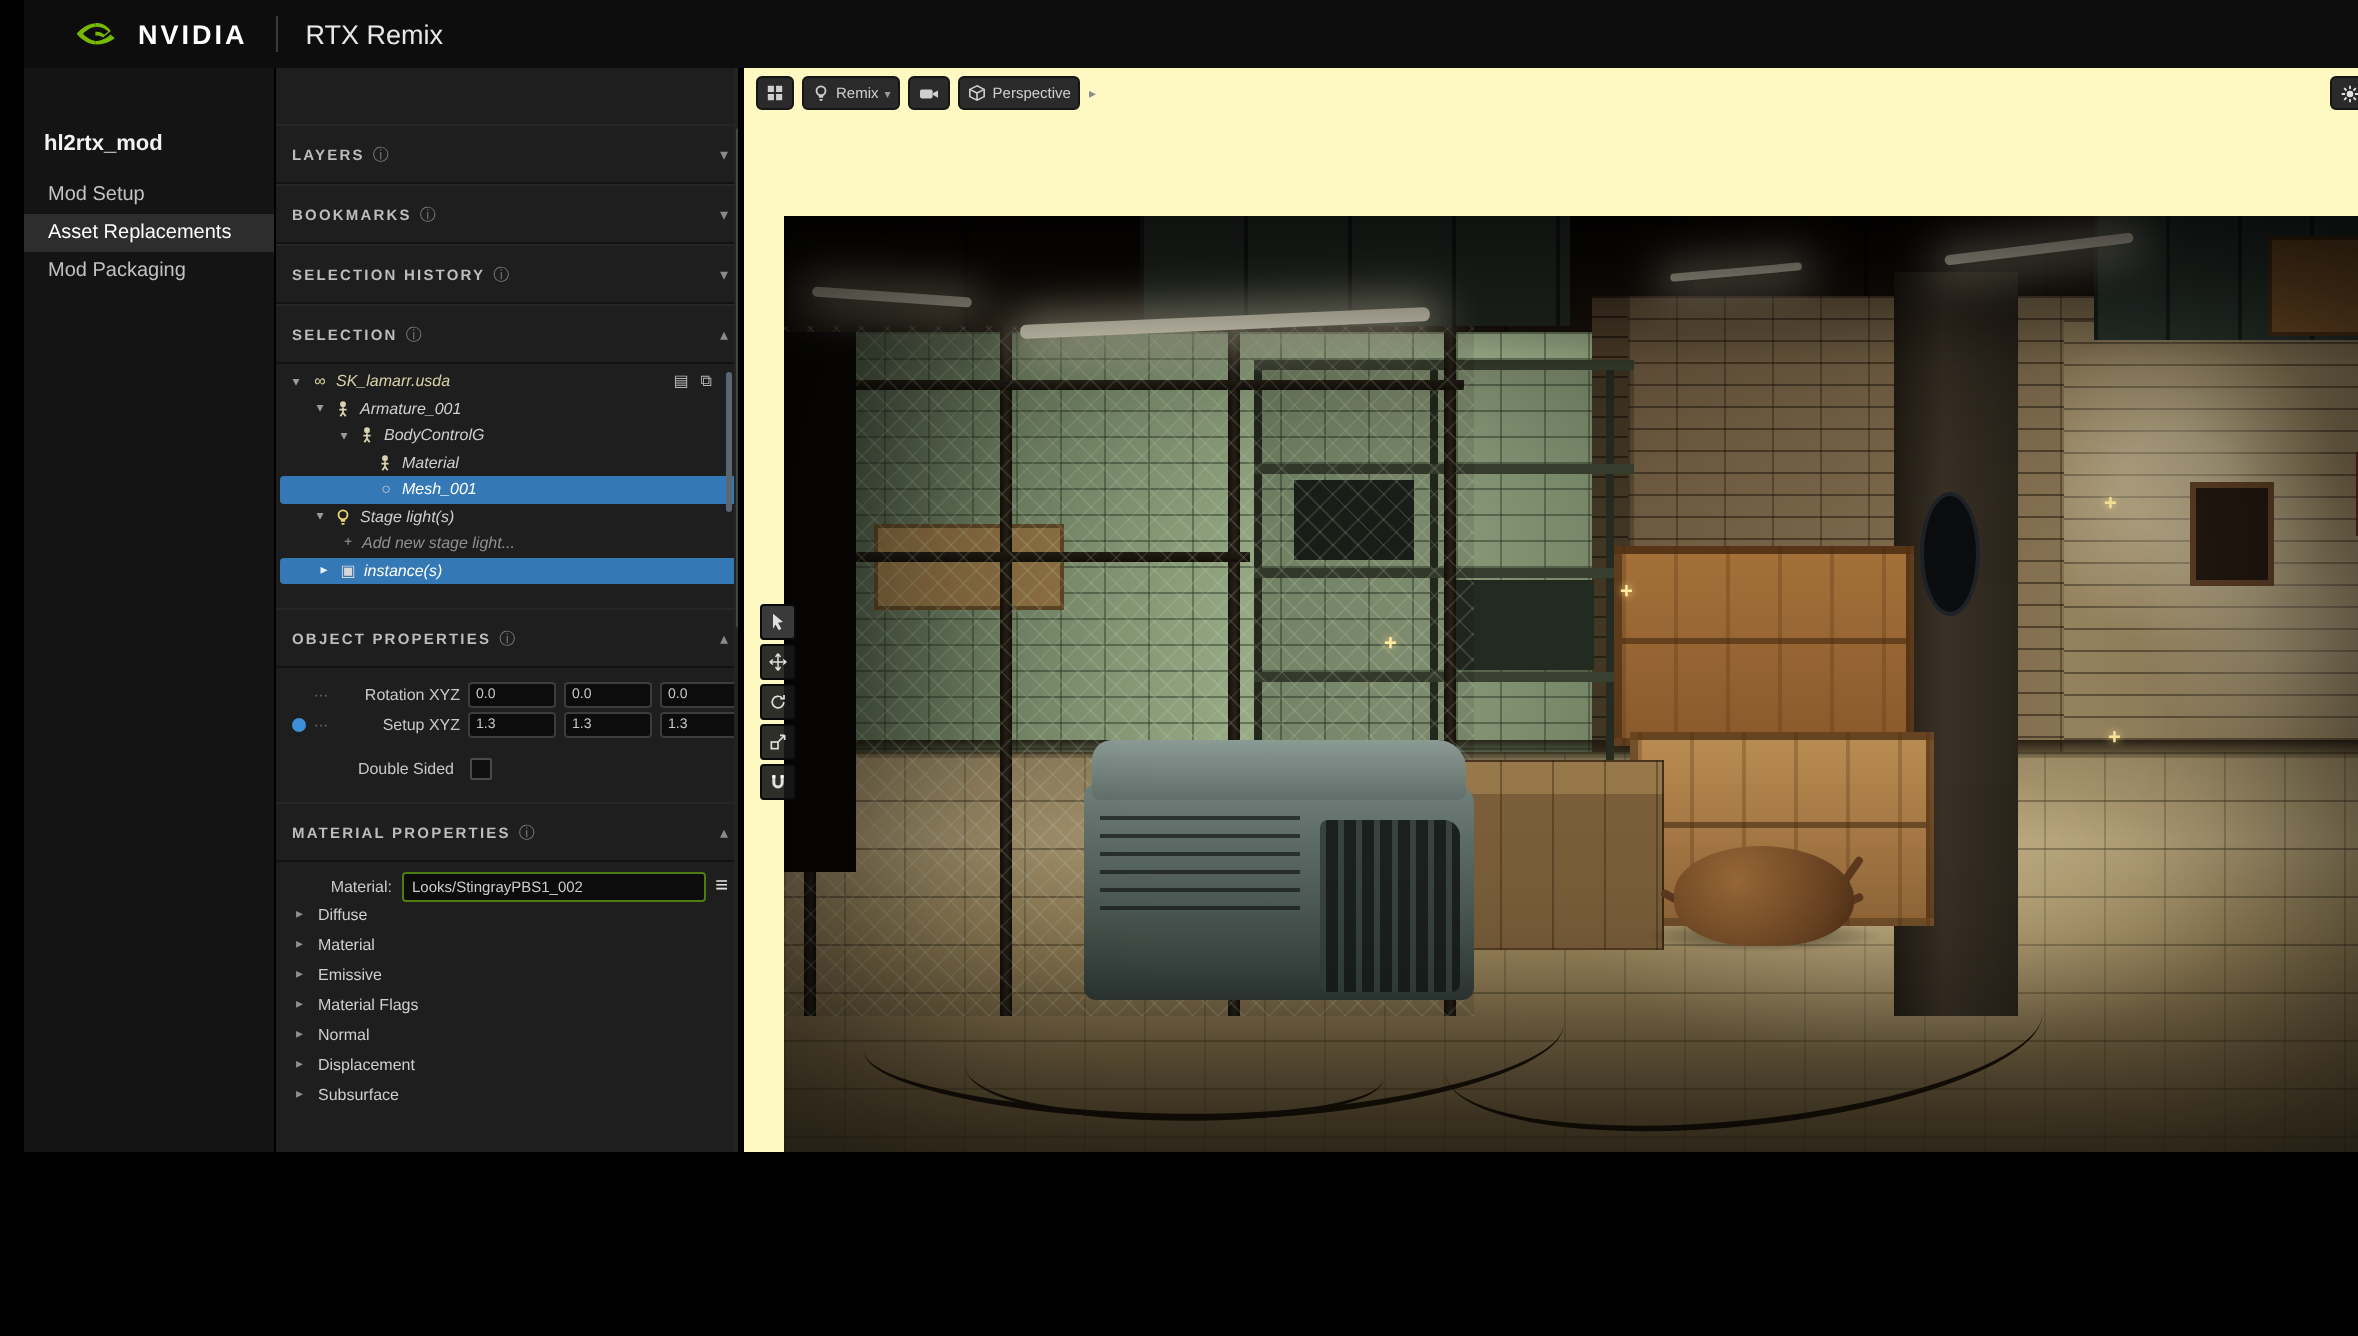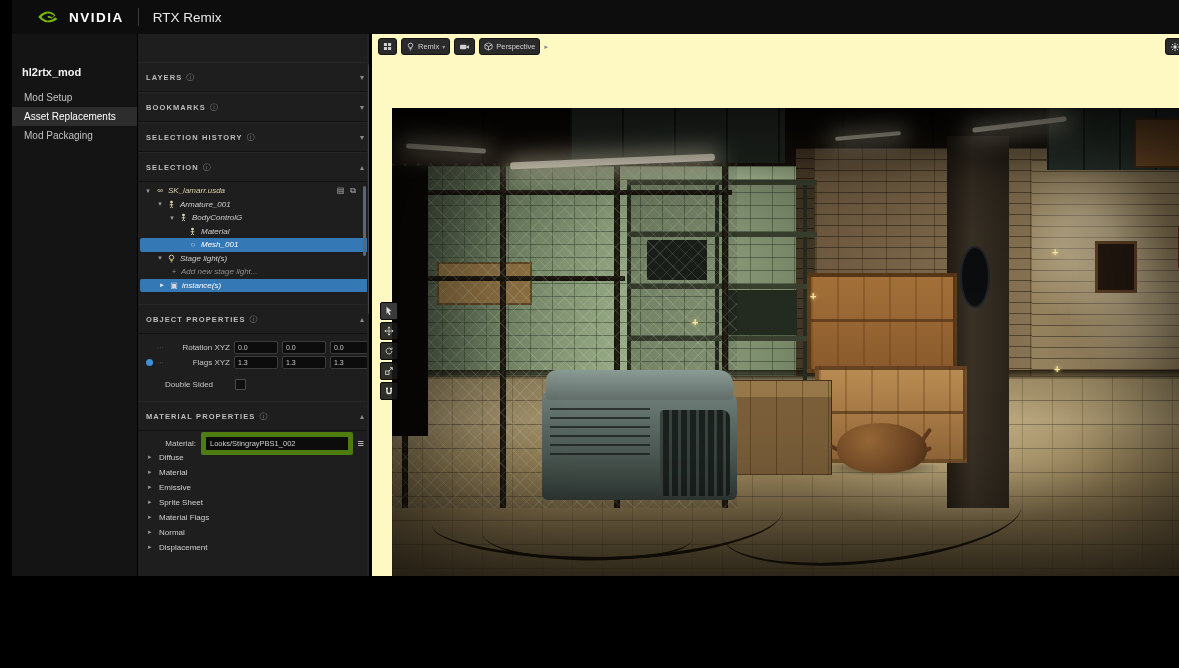--- a/index.html
+++ b/index.html
@@ -51,27 +51,27 @@
   
   .props{padding-top:6px;}
   .prow{height:15px;display:flex;align-items:center;padding-left:8px;gap:4px;}
   .pdot{width:7px;height:7px;border-radius:50%;background:#3d8fd6;flex:0 0 auto;}
   .pdot.off{background:transparent;}
   .pdots{color:#6e6e6e;font-size:7px;width:8px;}
   .plabel{width:62px;text-align:right;font-size:8px;color:#c9c9c9;flex:0 0 auto;}
   .pnum{width:36px;height:11px;background:#0c0c0c;border:1px solid #3c3c3c;border-radius:2px;
         color:#c8c8c8;font-size:7px;font-family:"Liberation Sans",sans-serif;padding:0 3px;box-sizing:content-box;}
   .ds-row{margin-top:8px;height:13px;display:flex;align-items:center;gap:8px;padding-left:27px;}
-  .ds-label{width:62px;font-size:8px;color:#c9c9c9;}
+  .ds-label{width:62px;text-align:right;font-size:8px;color:#c9c9c9;}
   .checkbox{width:9px;height:9px;background:#101010;border:1px solid #4a4a4a;border-radius:1px;cursor:pointer;}
   .sec.mt{margin-top:10px;}
   
   .mat-row{height:16px;display:flex;align-items:center;gap:5px;padding:4px 6px 2px 6px;}
   .mat-label{width:52px;text-align:right;font-size:8px;color:#c9c9c9;}
-  .mat-box{flex:1;height:13px;background:#0c0c0c;border:5px solid #4d7c0f;border-radius:2px;
+  .mat-box{flex:1;height:13px;background:#0c0c0c;border:1px solid #4d7c0f;border-radius:2px;
            display:flex;align-items:center;padding:0 4px;font-size:7.5px;color:#cccccc;white-space:nowrap;overflow:hidden;}
   .mat-menu{color:#e0e0e0;font-size:11px;cursor:pointer;padding-right:2px;}
   .grow{height:15px;display:flex;align-items:flex-start;gap:5px;padding-left:10px;cursor:pointer;}
   .gcaret{color:#8f8f8f;font-size:7px;width:6px;}
   .glabel{font-size:8px;color:#cfcfcf;}
   
   .viewport{position:absolute;left:360px;top:34px;width:819px;height:624px;background:#fef9c3;overflow:hidden;}
   .vp-toolbar{position:absolute;left:6px;top:4px;display:flex;align-items:center;gap:4px;z-index:30;}
   .vp-btn{height:15px;background:#2a2a2a;border:1px solid #151515;border-radius:3px;
           display:flex;align-items:center;gap:3px;padding:0 4px;font-size:7.5px;color:#d0d0d0;cursor:pointer;}
@@ -295,21 +295,21 @@
         <span class="pdot off"></span>
         <span class="pdots">⋯</span>
         <span class="plabel">Rotation  XYZ</span>
         <input class="pnum" value="0.0" style="">
         <input class="pnum" value="0.0" style="">
         <input class="pnum" value="0.0" style="">
       </div>
       <div class="prow">
         <span class="pdot"></span>
         <span class="pdots">⋯</span>
-        <span class="plabel">Flags  XYZ</span>
+        <span class="plabel">Setup  XYZ</span>
         <input class="pnum" value="1.3" style="">
         <input class="pnum" value="1.3" style="">
         <input class="pnum" value="1.3" style="">
       </div>
       <div class="ds-row">
         <span class="ds-label">Double Sided</span>
         <span class="checkbox"></span>
       </div>
     </div>
 
@@ -331,33 +331,33 @@
       <div class="grow">
         <span class="gcaret">▸</span>
         <span class="glabel">Material</span>
       </div>
       <div class="grow">
         <span class="gcaret">▸</span>
         <span class="glabel">Emissive</span>
       </div>
       <div class="grow">
         <span class="gcaret">▸</span>
-        <span class="glabel">Sprite Sheet</span>
-      </div>
-      <div class="grow">
-        <span class="gcaret">▸</span>
         <span class="glabel">Material Flags</span>
       </div>
       <div class="grow">
         <span class="gcaret">▸</span>
         <span class="glabel">Normal</span>
       </div>
       <div class="grow">
         <span class="gcaret">▸</span>
         <span class="glabel">Displacement</span>
+      </div>
+      <div class="grow">
+        <span class="gcaret">▸</span>
+        <span class="glabel">Subsurface</span>
       </div>
     </div>
 
     <div class="panel-scroll-track">
       <div class="panel-scroll-thumb"></div>
     </div>
   </div>
 
   <div class="vdivider"></div>
 

